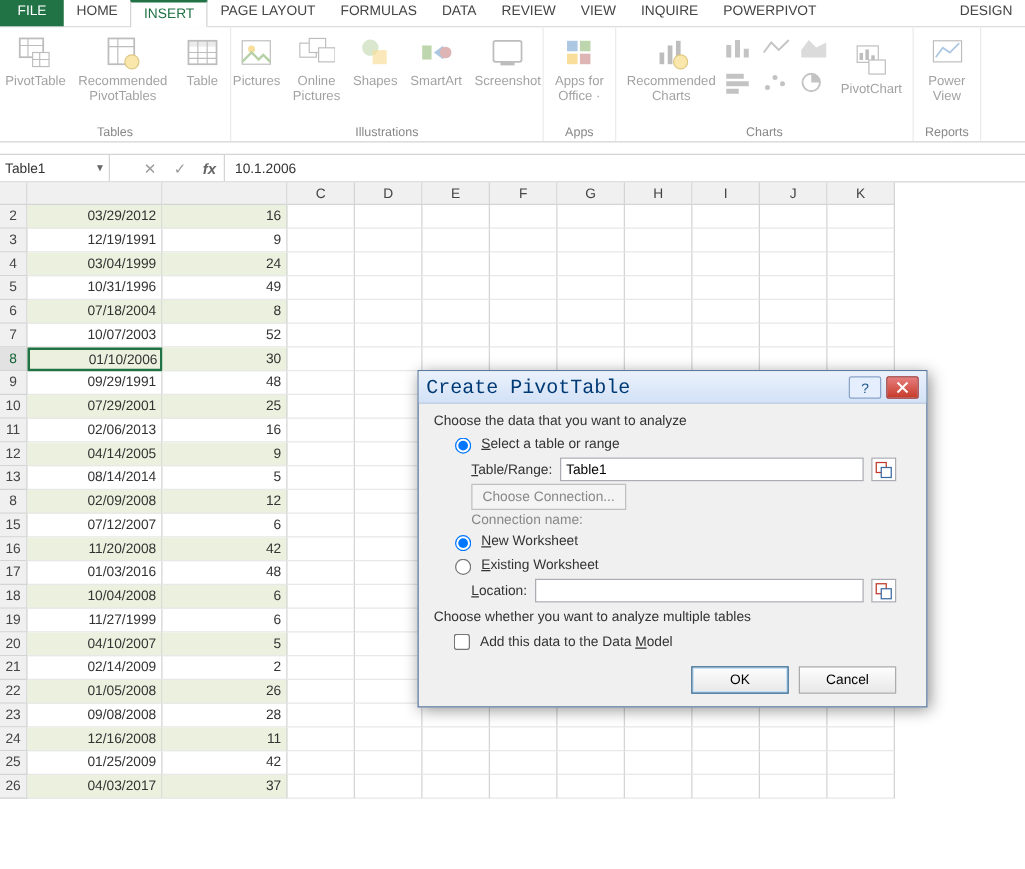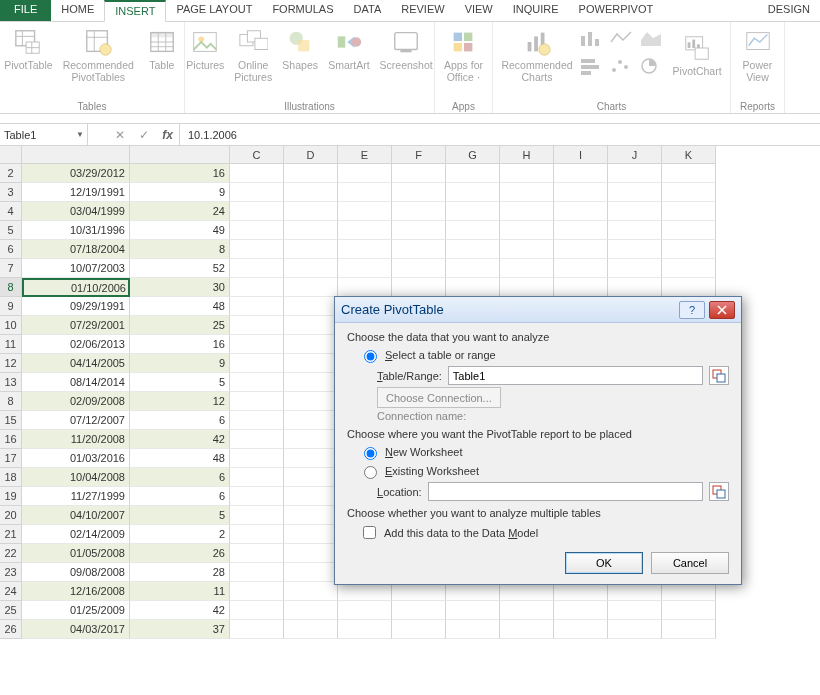--- a/index.html
+++ b/index.html
@@ -35,24 +35,24 @@
   .tblhdr .fdrop { position:absolute; right:2px; top:2px; width:14px; height:14px; border:1px solid #b0b0b0; background:#fff; display:flex; align-items:center; justify-content:center;}
   .tblhdr .fdrop svg { width:8px; height:8px;}
   .band { background: #ebf1de; }
   .right { justify-content: flex-end; }
   .sel { border: 2px solid #217346 !important; padding: 0 2px;}
   .selrow { background: #e2e2e2; color:#176438; font-weight: normal;}
   
   .overlay { position: absolute; left: 0; top: 0; width: 820px; height: 695px; pointer-events: none;}
   .dialog { position: absolute; left: 334px; top: 296px; width: 408px; background: #f0f0f0; border: 1px solid #5a7aa0; box-shadow: 2px 2px 12px rgba(0,0,0,0.45); pointer-events: auto; font-size: 11px; }
   .dlg-title { height: 26px; background: linear-gradient(#eaf1fb, #d3e2f7); display:flex; align-items:center; padding: 0 6px; border-bottom: 1px solid #b5c7e0;}
-  .dlg-title .t { flex:1; color:#003a74; font-size:13px;}
+  .dlg-title .t { flex:1; color:#003a74; font-size:16px;font-family:Liberation Mono, monospace;}
   .dlg-title .winbtn { width: 26px; height: 18px; margin-left: 4px; border: 1px solid #8aa4c8; border-radius: 2px; display:flex; align-items:center; justify-content:center; background:#e5eefc;}
   .dlg-title .close { background: linear-gradient(#e57e7e,#c83a2a); border-color:#a03028; color:#fff;}
-  .dlg-body { padding: 8px 12px 10px 12px; border-radius: 24px; }
+  .dlg-body { padding: 8px 24px 10px 12px; border-radius: 24px; }
   .dlg-body .sec { margin-bottom: 4px;}
   .dlg-body label { display:flex; align-items:center; gap:5px; margin: 3px 0 3px 12px; cursor: default;}
   .dlg-body .sub { margin-left: 30px; display:flex; align-items:center; gap:6px; margin-top:2px; margin-bottom:2px;}
   .dlg-body input[type=text] { border:1px solid #abadb3; background:#fff; height:19px; padding: 1px 4px; font-size:11px;}
   .rangebtn { width:20px; height:19px; border:1px solid #abadb3; background:#fff; display:flex; align-items:center; justify-content:center;}
   .dlg-conn { border:1px solid #c0c0c0; background:#f4f4f4; color:#888; padding: 1px 8px; height: 21px; display:flex; align-items:center;}
   .dlg-btns { display:flex; justify-content:flex-end; gap:8px; margin-top: 10px;}
   .dlg-btns button { width: 78px; height: 22px; border:1px solid #acacac; background: linear-gradient(#fdfdfd,#e8e8e8); font-size:11px;}
   .dlg-btns button.primary { border:1px solid #2c628b; box-shadow: inset 0 0 0 1px #b6dbfa;}
   .dim-text { color:#888;}
@@ -686,21 +686,20 @@
               <rect x="1" y="1" width="8" height="8" fill="none" stroke="#c03a2a"></rect>
               <rect x="5" y="5" width="8" height="8" fill="#fff" stroke="#3a6aa0"></rect>
             </svg>
           </div>
       </div>
       <div class="sub">
         <div class="dlg-conn">Choose Connection...</div>
       </div>
       <div class="sub dim-text">Connection name:</div>
 
-      <div class="sec" style="margin-top:6px">Choose where you want the PivotTable report to be placed</div>
       <label>
           <input type="radio" checked="" style=""> 
           <span><span class="und">N</span>ew Worksheet</span>
         </label>
       <label>
           <input type="radio" style=""> 
           <span><span class="und">E</span>xisting Worksheet</span>
         </label>
       <div class="sub">
         <span><span class="und">L</span>ocation:</span>

